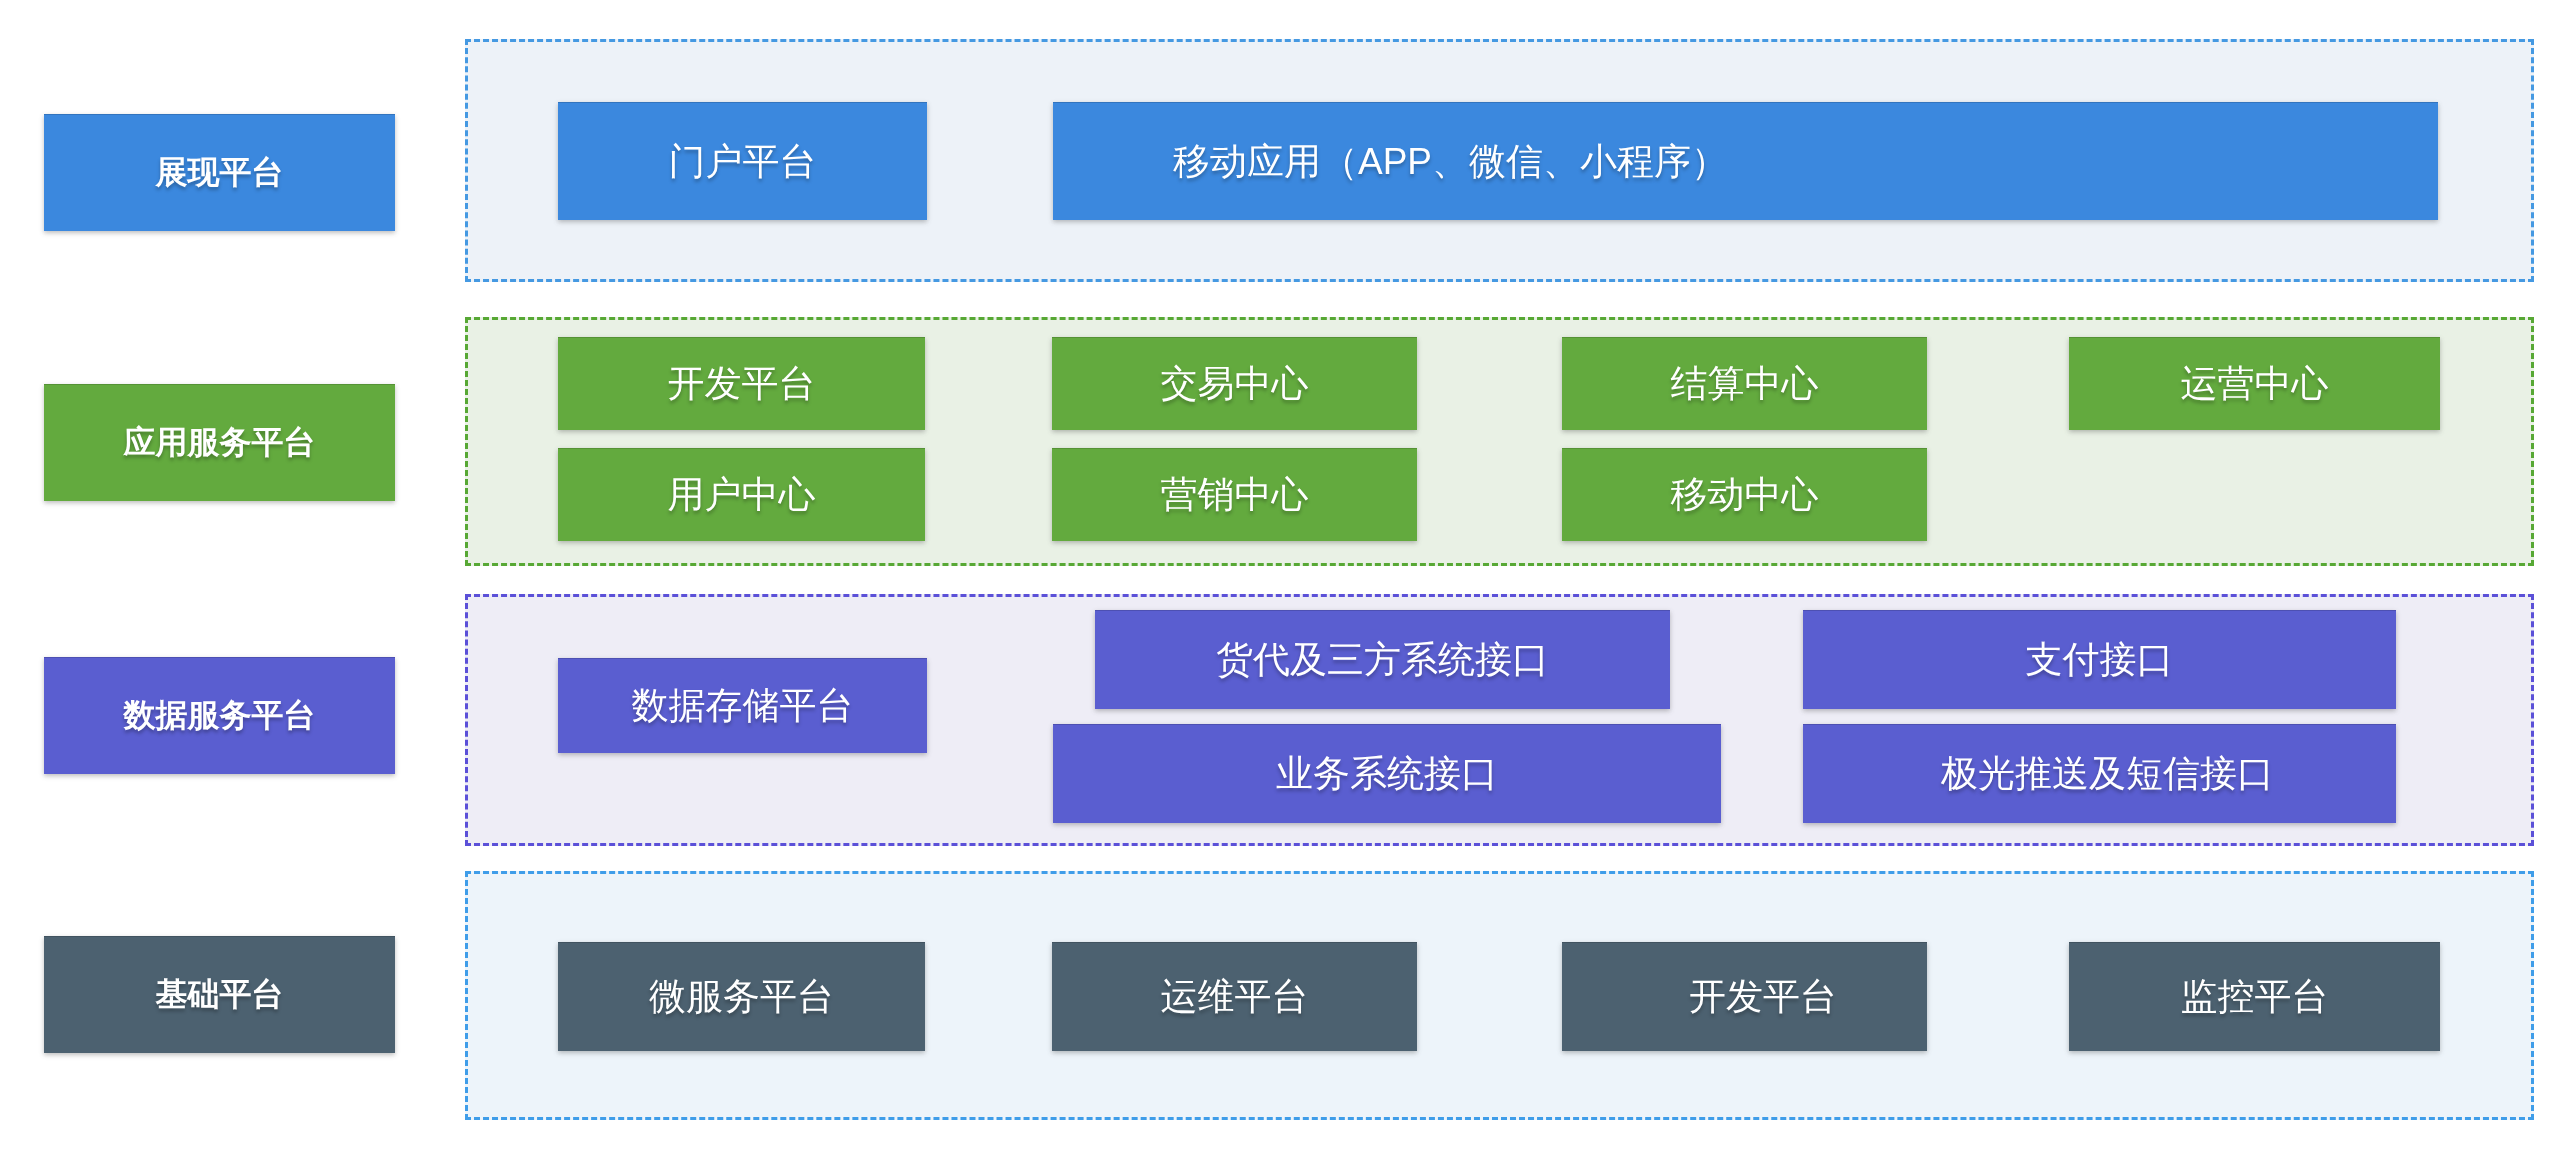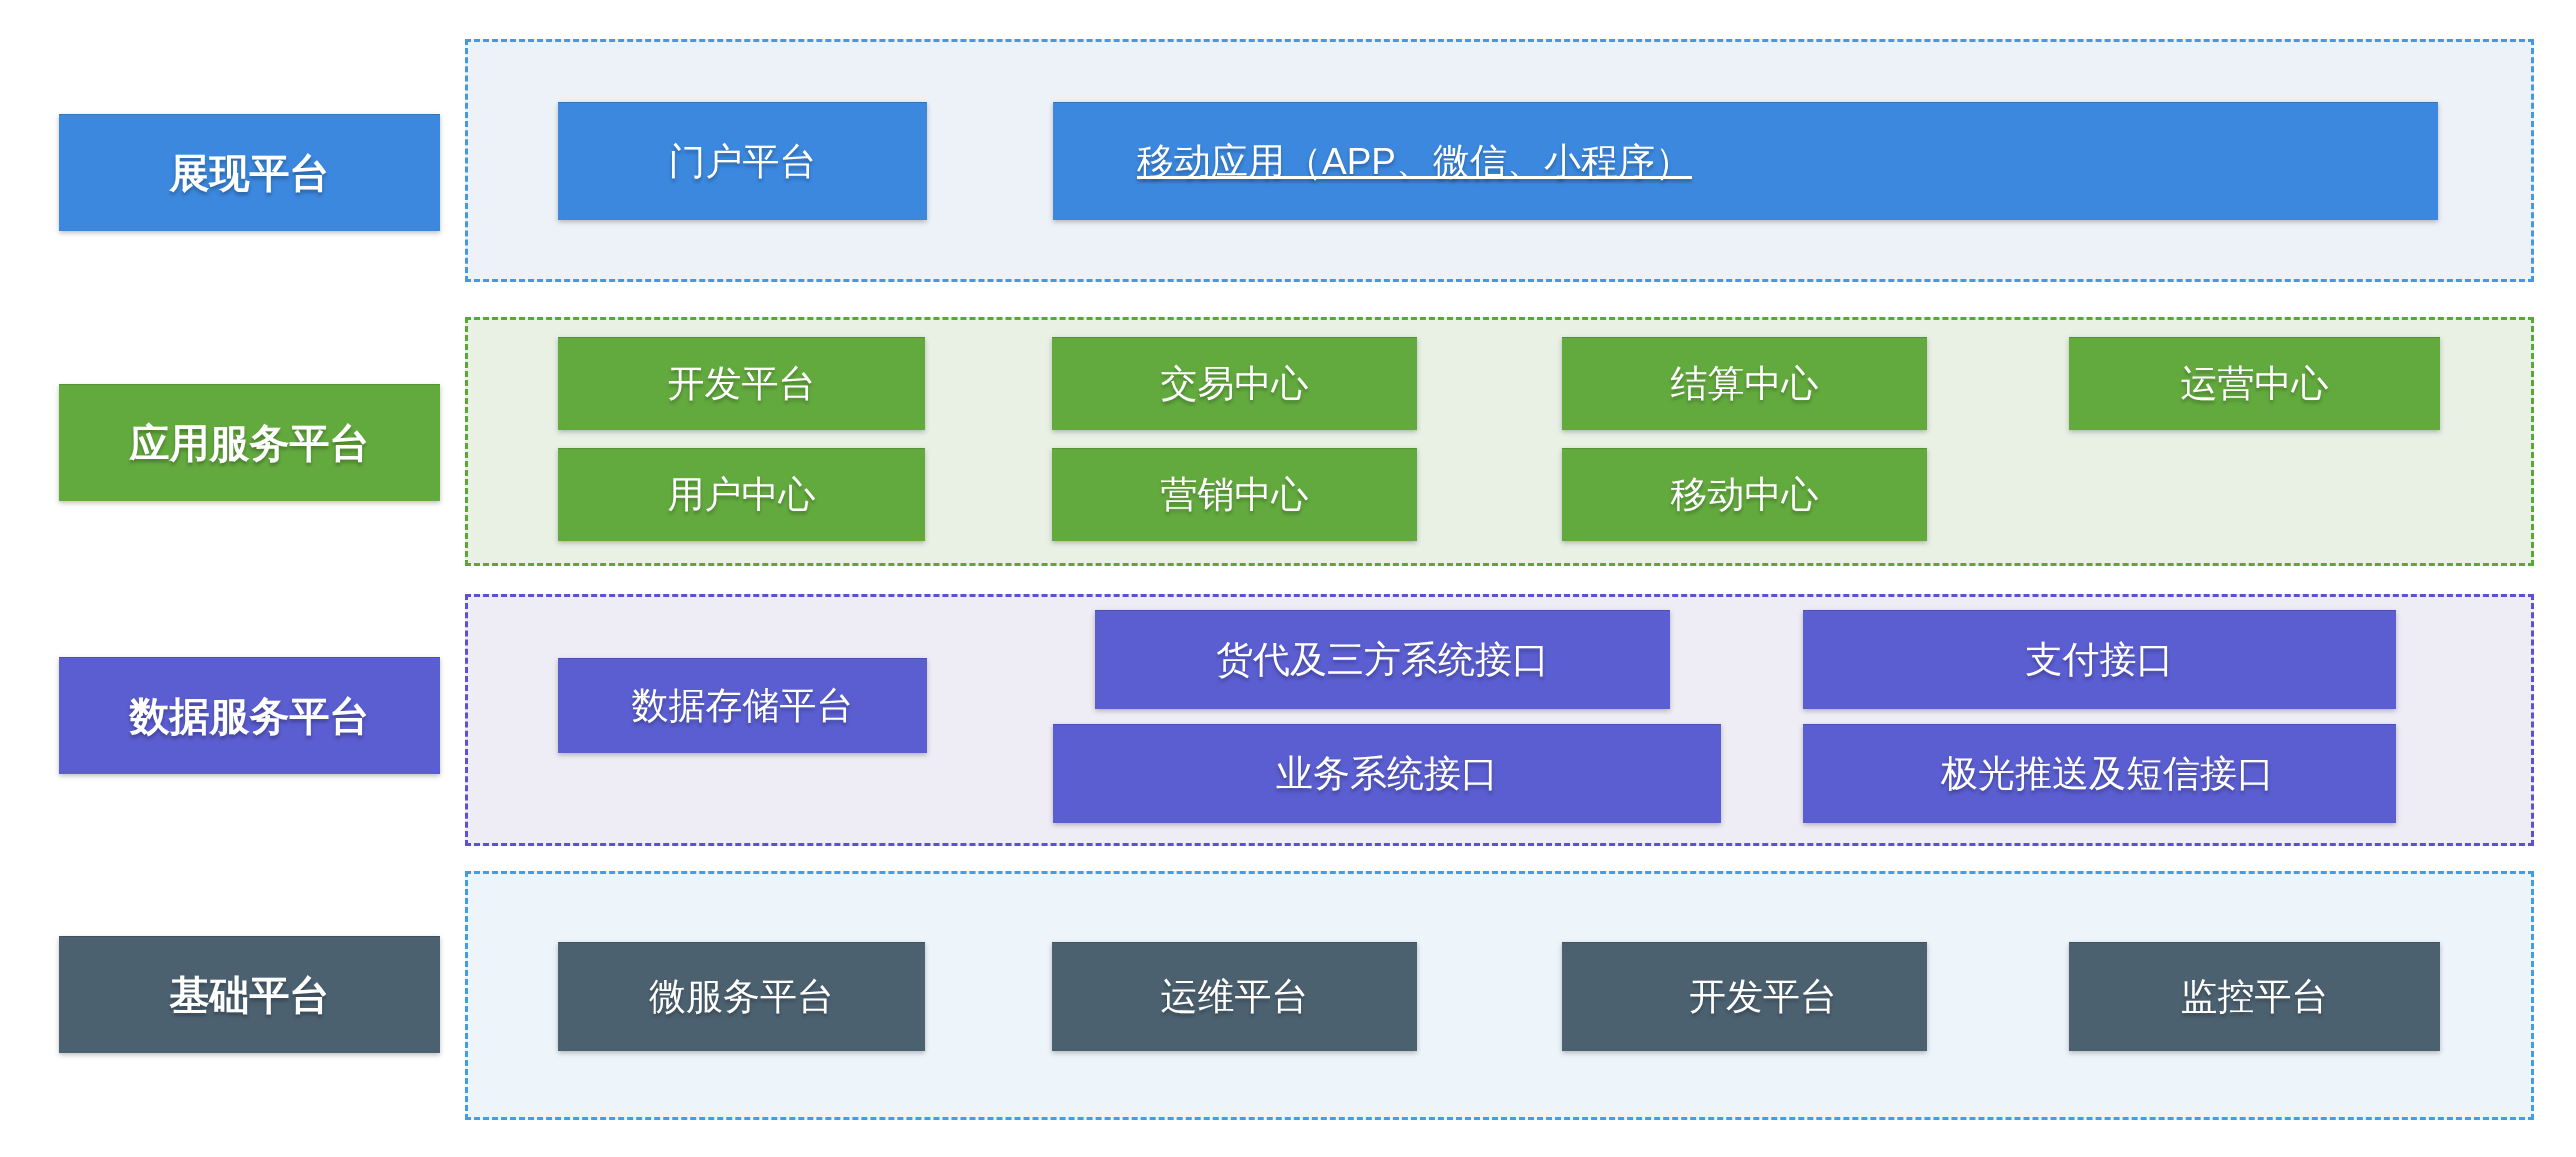--- a/index.html
+++ b/index.html
@@ -11,28 +11,28 @@
   #canvas {
     position: relative;
     width: 2576px;
     height: 1157px;
     background: #ffffff;
     overflow: hidden;
   }
   
   .layer-label {
     position: absolute;
-    left: 59px;
-    width: 381px;
+    left: 44px;
+    width: 351px;
     height: 117px;
     display: flex;
     align-items: center;
     justify-content: center;
     color: #ffffff;
-    font-size: 40px;
+    font-size: 32px;
     font-weight: bold;
     text-shadow: 0 2.8px 3.7px rgba(0,0,0,0.28);
     box-shadow: 0 1.9px 4.6px rgba(70,70,70,0.35);
     border-top: 1.9px solid rgba(0,0,0,0.14);
     box-sizing: border-box;
   }
   
   .group {
     position: absolute;
     left: 465px;
@@ -60,22 +60,21 @@
     white-space: nowrap;
   }
   .fill-presentation { background: var(--presentation); }
   .fill-application  { background: var(--application); }
   .fill-data         { background: var(--data-service); }
   .fill-base         { background: var(--base); }
 
   
   .box.offset-text {
     justify-content: flex-start;
-    padding-left: 84px;
-    text-decoration: underline;
+    padding-left: 120px;
   }
 </style>
 </head>
 <body>
 
 <div id="canvas">
 
   <div class="layer-label fill-presentation" style="top:114px;">展现平台</div>
 
   <div class="group g-presentation" style="top:39px;height:243px;"></div>

